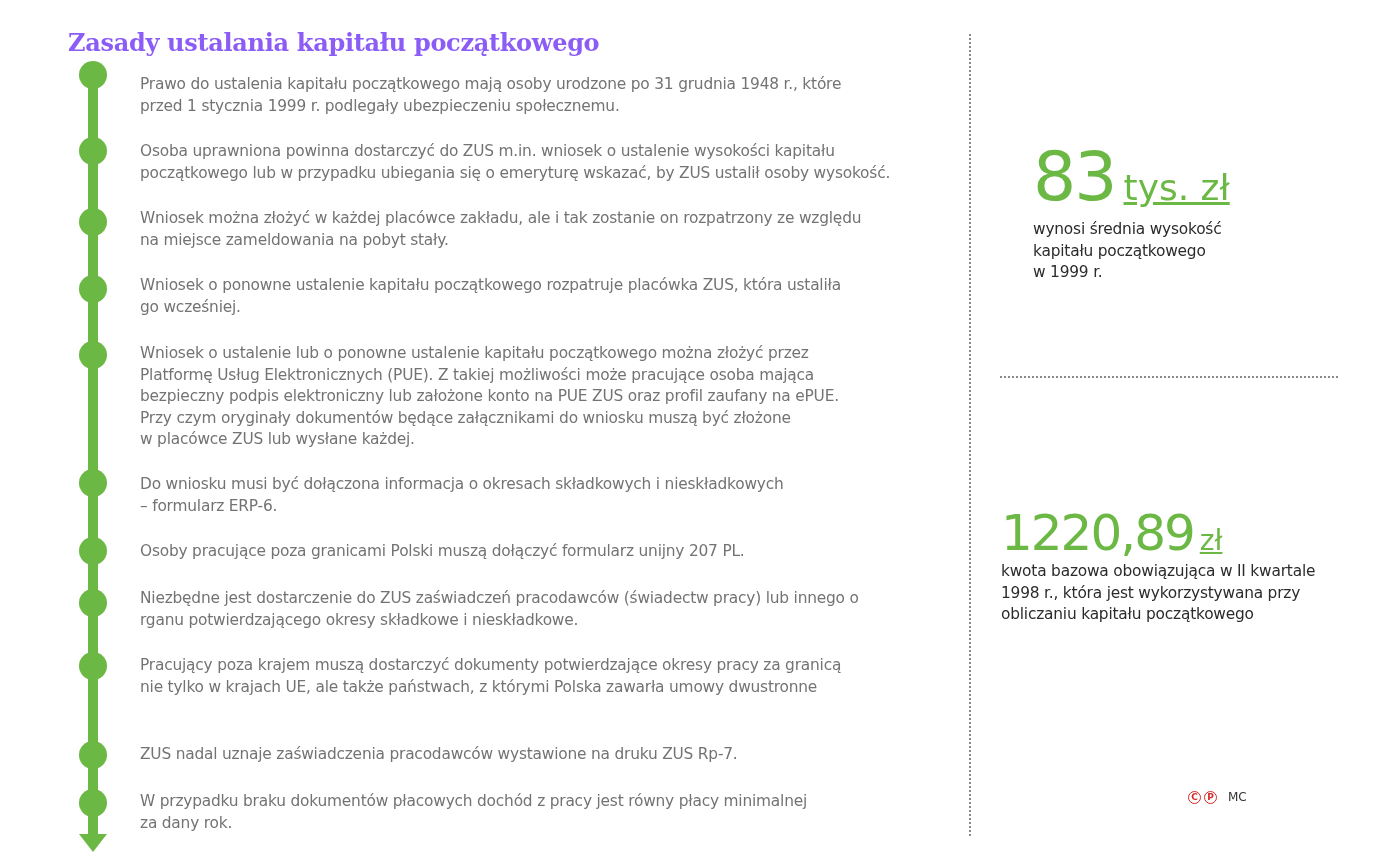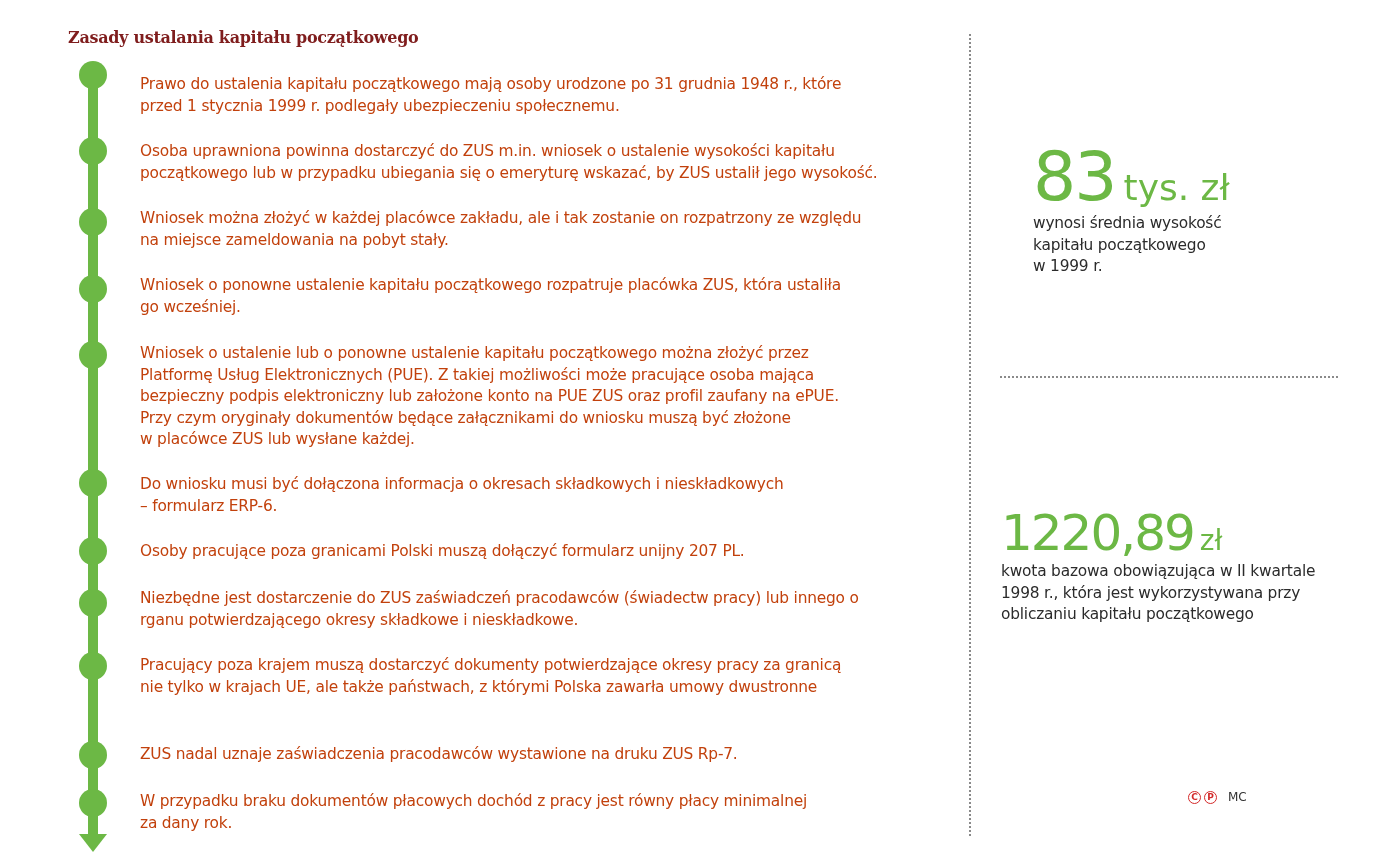--- a/index.html
+++ b/index.html
@@ -1,28 +1,28 @@
 <!DOCTYPE html>
 <html><head>
 <meta charset="utf-8">
 <style>
   html,body{margin:0;padding:0;background:#fff;}
   body{width:1400px;height:868px;position:relative;overflow:hidden;font-family:"DejaVu Sans","Liberation Sans",sans-serif;color:#2a2a2a;}
-  .title{position:absolute;left:68px;top:28px;font-family:"DejaVu Serif","Liberation Serif",serif;font-weight:bold;font-size:16px;color:#7f1d1d;letter-spacing:-0.3px;}
+  .title{position:absolute;left:68px;top:28px;font-family:"DejaVu Serif","Liberation Serif",serif;font-weight:bold;font-size:24px;color:#8b5cf6;letter-spacing:-0.3px;}
   .rail{position:absolute;left:88px;top:75px;width:10px;height:760px;background:#6cb845;}
   .dot{position:absolute;left:79px;width:28px;height:28px;border-radius:50%;background:#6cb845;}
   .arrow{position:absolute;left:79px;top:834px;width:0;height:0;border-left:14px solid transparent;border-right:14px solid transparent;border-top:18px solid #6cb845;}
-  .item{position:absolute;left:140px;width:800px;font-size:15.4px;line-height:21.5px;color:#c2410c;letter-spacing:-0.2px;}
+  .item{position:absolute;left:140px;width:800px;font-size:15.4px;line-height:21.5px;color:#737373;letter-spacing:-0.2px;}
   .item span{display:block;white-space:nowrap;}
   .vdiv{position:absolute;left:969px;top:34px;height:802px;border-left:2px dotted #8a8a8a;}
   .hdiv{position:absolute;left:1000px;top:376px;width:338px;border-top:2px dotted #8a8a8a;}
   .stat{position:absolute;}
   .big{color:#6cb845;font-weight:normal;white-space:nowrap;line-height:1;}
   .big .num{font-size:68px;letter-spacing:-2px;}
-  .big .unit{font-size:36px;margin-left:8px;}
+  .big .unit{font-size:36px;margin-left:8px;text-decoration:underline;}
   .big2 .num{font-size:50px;letter-spacing:-2px;}
   .big2 .unit{font-size:28px;margin-left:6px;}
   .desc{font-size:15.4px;line-height:21.5px;color:#2b2b2b;letter-spacing:-0.2px;}
   .desc span{display:block;white-space:nowrap;}
   .credit{position:absolute;left:1188px;top:790px;display:flex;align-items:center;gap:3px;}
   .credit .c{width:13px;height:13px;border:1.6px solid #d42a2a;border-radius:50%;color:#d42a2a;font-size:9px;font-weight:bold;display:flex;align-items:center;justify-content:center;box-sizing:border-box;}
   .credit .mc{font-size:12px;color:#333;margin-left:8px;}
 </style>
 </head>
 <body>
@@ -42,21 +42,21 @@
 <div class="dot" style="top:741px"></div>
 <div class="dot" style="top:789px"></div>
 <div class="arrow"></div>
 
 <div class="item" style="top:74px">
   <span>Prawo do ustalenia kapitału początkowego mają osoby urodzone po 31 grudnia 1948 r., które</span>
   <span>przed 1 stycznia 1999 r. podlegały ubezpieczeniu społecznemu.</span>
 </div>
 <div class="item" style="top:141px">
   <span>Osoba uprawniona powinna dostarczyć do ZUS m.in. wniosek o ustalenie wysokości kapitału</span>
-  <span>początkowego lub w przypadku ubiegania się o emeryturę wskazać, by ZUS ustalił jego wysokość.</span>
+  <span>początkowego lub w przypadku ubiegania się o emeryturę wskazać, by ZUS ustalił osoby wysokość.</span>
 </div>
 <div class="item" style="top:208px">
   <span>Wniosek można złożyć w każdej placówce zakładu, ale i tak zostanie on rozpatrzony ze względu</span>
   <span>na miejsce zameldowania na pobyt stały.</span>
 </div>
 <div class="item" style="top:275px">
   <span>Wniosek o ponowne ustalenie kapitału początkowego rozpatruje placówka ZUS, która ustaliła</span>
   <span>go wcześniej.</span>
 </div>
 <div class="item" style="top:343px">
@@ -89,21 +89,21 @@
   <span>za dany rok.</span>
 </div>
 
 <div class="vdiv"></div>
 <div class="hdiv"></div>
 
 <div class="stat" style="left:1033px;top:143px">
   <div class="big">
     <span class="num">83</span><span class="unit">tys. zł</span>
   </div>
-  <div class="desc" style="margin-top:2px">
+  <div class="desc" style="margin-top:8px">
     <span>wynosi średnia wysokość</span>
     <span>kapitału początkowego</span>
     <span>w 1999 r.</span>
   </div>
 </div>
 
 <div class="stat" style="left:1001px;top:508px">
   <div class="big big2">
     <span class="num">1220,89</span><span class="unit">zł</span>
   </div>

